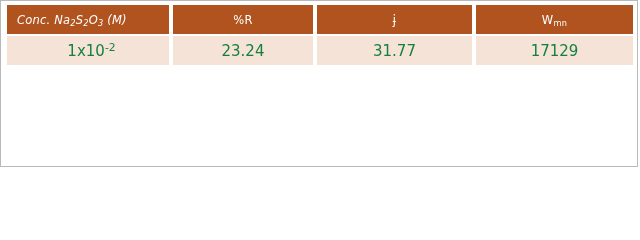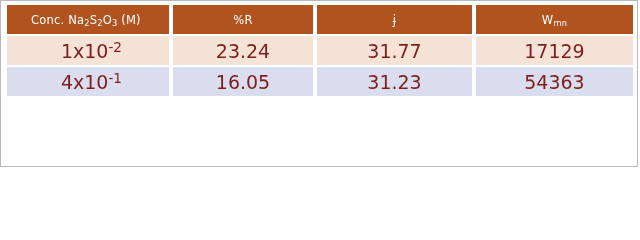--- a/index.html
+++ b/index.html
@@ -42,30 +42,31 @@
   }
   .data-table th {
     background: #b0531f;
     color: #ffffff;
     font-size: 11.5px;
     text-align: center;
     letter-spacing: 0.2px;
   }
   th.col-conc {
     text-align: left;
-    padding-left: 24px;
+    padding-left: 10px;
+    font-style: italic;
   }
   td.col-conc {
     text-align: left;
     padding-left: 7px;
     font-size: 13px;
   }
   .data-table td {
-    font-size: 19px;
-    color: #7f1d1d;
+    font-size: 15px;
+    color: #15803d;
     text-align: center;
   }
   tr.row-odd td {
     background: #f5e3d8;
   }
   tr.row-even td {
     background: #d9ddee;
   }
   sub {
     font-size: 0.72em;
@@ -106,23 +107,15 @@
     </thead>
     <tbody>
       <tr class="row-odd">
         <td class="col-conc">
           <span>1x10</span><sup>-2</sup>
         </td>
         <td>23.24</td>
         <td>31.77</td>
         <td>17129</td>
       </tr>
-      <tr class="row-even">
-        <td class="col-conc">
-          <span>4x10</span><sup>-1</sup>
-        </td>
-        <td>16.05</td>
-        <td>31.23</td>
-        <td>54363</td>
-      </tr>
     </tbody>
   </table>
 </div>
 
 </body></html>

